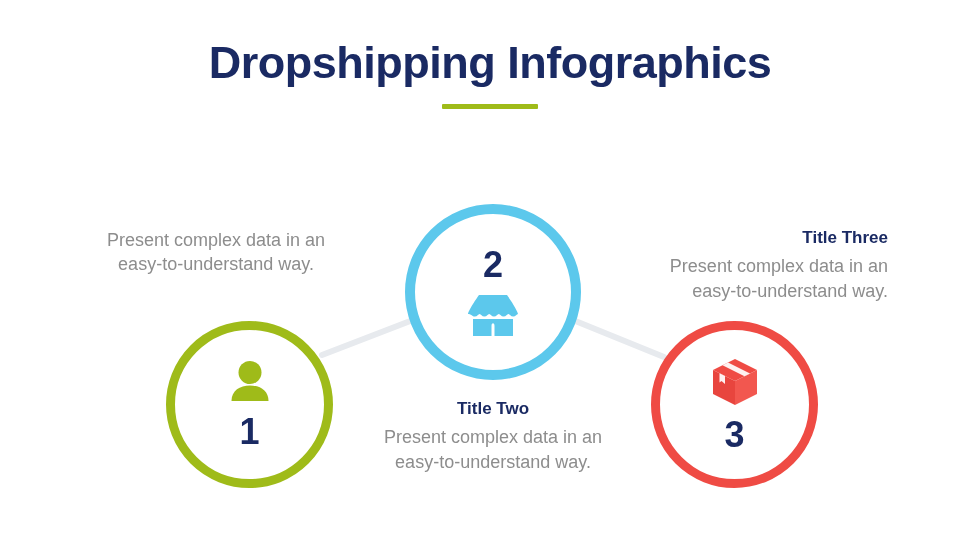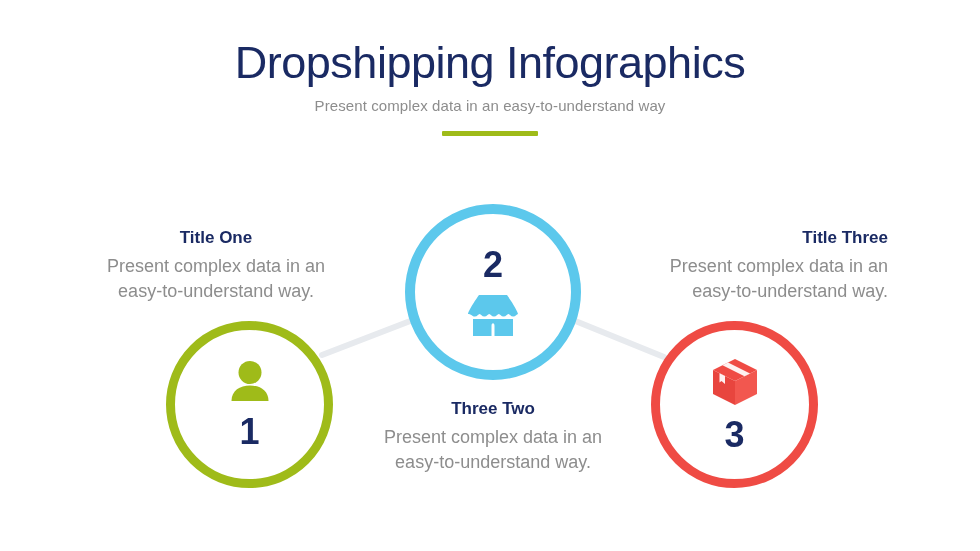--- a/index.html
+++ b/index.html
@@ -22,21 +22,21 @@
   
   .header {
     position: absolute;
     left: 0;
     top: 38px;
     width: 980px;
     text-align: center;
   }
   .title {
     font-size: 45px;
-    font-weight: normal;
+    font-weight: bold;
     letter-spacing: -0.5px;
     color: #1a2a63;
     line-height: 1.12;
     margin: 0;
   }
   .subtitle {
     font-size: 15px;
     color: #8d8d8d;
     letter-spacing: 0.1px;
     margin: 9px 0 0 0;
@@ -143,21 +143,20 @@
     text-align: right;
   }
 </style>
 </head>
 <body>
 
 <div id="slide">
 
   <div class="header">
     <h1 class="title">Dropshipping Infographics</h1>
-    <p class="subtitle">Present complex data in an easy-to-understand way</p>
     <div class="accent-bar"></div>
   </div>
 
   <svg class="connectors" width="980" height="551" viewBox="0 0 980 551">
     <line x1="322" y1="355" x2="418" y2="318" stroke="#e7eaee" stroke-width="6" stroke-linecap="round"></line>
     <line x1="568" y1="318" x2="664" y2="357" stroke="#e7eaee" stroke-width="6" stroke-linecap="round"></line>
   </svg>
 
   <div class="circle circle-1">
     <span class="icon-wrap">
@@ -202,26 +201,25 @@
 
         <path d="M18 5.5 L40 16.5 L34.5 19.3 L12.5 8.3 Z" fill="#ffffff" opacity="0.92"></path>
 
         <path d="M9.5 16.3 L15 19 L15 27 L11.5 24 L9.5 25.5 Z" fill="#ffffff" opacity="0.92"></path>
       </svg>
     </span>
     <span class="num">3</span>
   </div>
 
   <div class="block block-1">
-    <p class="block-title">Title One</p>
     <p class="block-desc">Present complex data in an easy-to-understand way.</p>
   </div>
 
   <div class="block block-2">
-    <p class="block-title">Three Two</p>
+    <p class="block-title">Title Two</p>
     <p class="block-desc">Present complex data in an easy-to-understand way.</p>
   </div>
 
   <div class="block block-3">
     <p class="block-title">Title Three</p>
     <p class="block-desc">Present complex data in an easy-to-understand way.</p>
   </div>
 
 </div>
 

